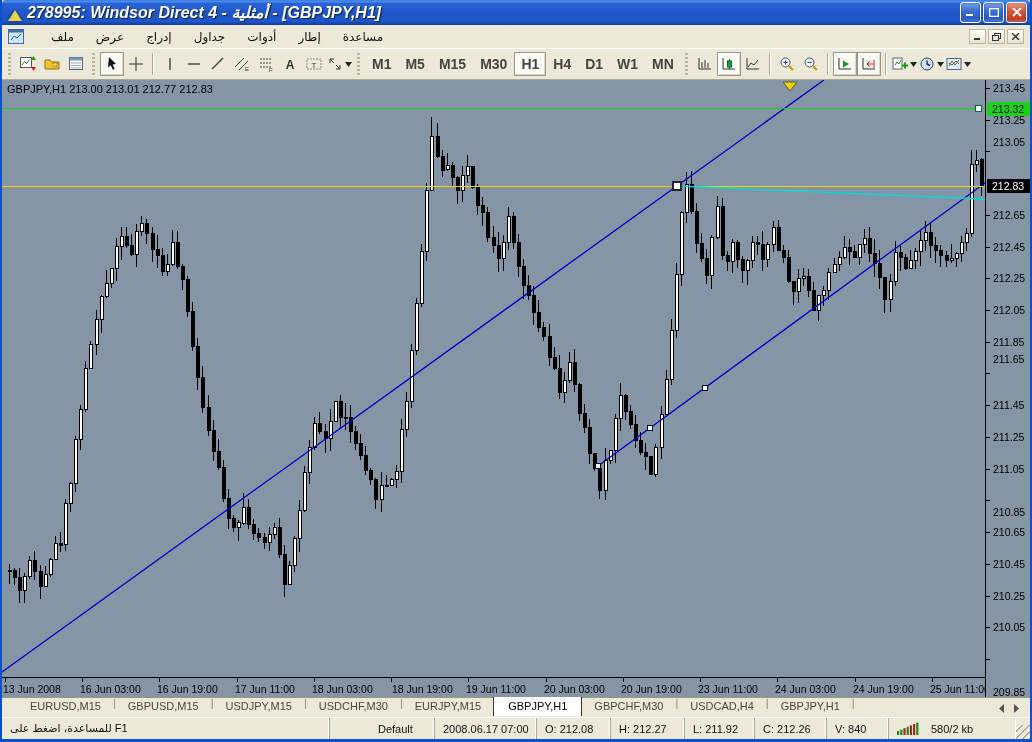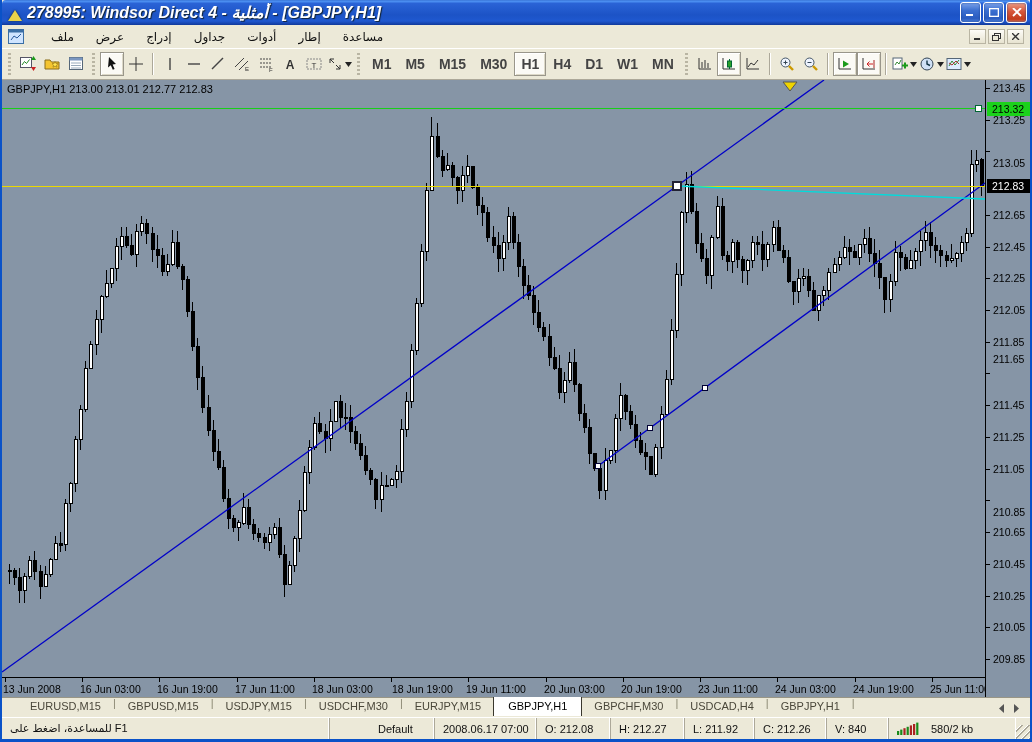--- a/index.html
+++ b/index.html
@@ -761,21 +761,21 @@
         <rect x="973" y="25.617999999999277" width="6" height="6" fill="#fff" stroke="#063"></rect>
         <path d="M781 2 h14 l-7 9 z" fill="#EFD400" stroke="#555" shape-rendering="auto"></path>
       </svg>
     <div class="ohlc">GBPJPY,H1 213.00 213.01 212.77 212.83</div>
     <div class="price-axis" id="price-axis">
         <div class="ptick" style="top: 8px;"></div>
         <div class="plabel" style="top: 2px;">213.45</div>
         <div class="ptick" style="top: 40px;"></div>
         <div class="plabel" style="top: 34px;">213.25</div>
         <div class="ptick" style="top: 71px;"></div>
-        <div class="plabel" style="top: 77px;">213.05</div>
+        <div class="plabel" style="top: 56px;">213.05</div>
         <div class="ptick" style="top: 135px;"></div>
         <div class="plabel" style="top: 129px;">212.65</div>
         <div class="ptick" style="top: 167px;"></div>
         <div class="plabel" style="top: 161px;">212.45</div>
         <div class="ptick" style="top: 198px;"></div>
         <div class="plabel" style="top: 192px;">212.25</div>
         <div class="ptick" style="top: 230px;"></div>
         <div class="plabel" style="top: 224px;">212.05</div>
         <div class="ptick" style="top: 262px;"></div>
         <div class="plabel" style="top: 256px;">211.85</div>
@@ -791,21 +791,21 @@
         <div class="plabel" style="top: 406px; margin-top: 20px;">210.85</div>
         <div class="ptick" style="top: 452px;"></div>
         <div class="plabel" style="top: 446px;">210.65</div>
         <div class="ptick" style="top: 484px;"></div>
         <div class="plabel" style="top: 478px;">210.45</div>
         <div class="ptick" style="top: 516px;"></div>
         <div class="plabel" style="top: 510px;">210.25</div>
         <div class="ptick" style="top: 547px;"></div>
         <div class="plabel" style="top: 541px;">210.05</div>
         <div class="ptick" style="top: 579px;"></div>
-        <div class="plabel" style="top: 573px;">209.85</div>
+        <div class="plabel" style="top: 606px;">209.85</div>
         <div class="pbadge" style="top: 22px; background: rgb(27, 210, 27); color: rgb(0, 0, 0);">213.32</div>
         <div class="pbadge" style="top: 99px; background: rgb(0, 0, 0); color: rgb(255, 255, 255);">212.83</div>
       </div>
     <div class="time-axis" id="time-axis">
         <div class="ttick" style="left: 3px;"></div>
         <div class="tlabel" style="left: 1px;">13 Jun 2008</div>
         <div class="ttick" style="left: 80px;"></div>
         <div class="tlabel" style="left: 78px;">16 Jun 03:00</div>
         <div class="ttick" style="left: 157px;"></div>
         <div class="tlabel" style="left: 155px;">16 Jun 19:00</div>

